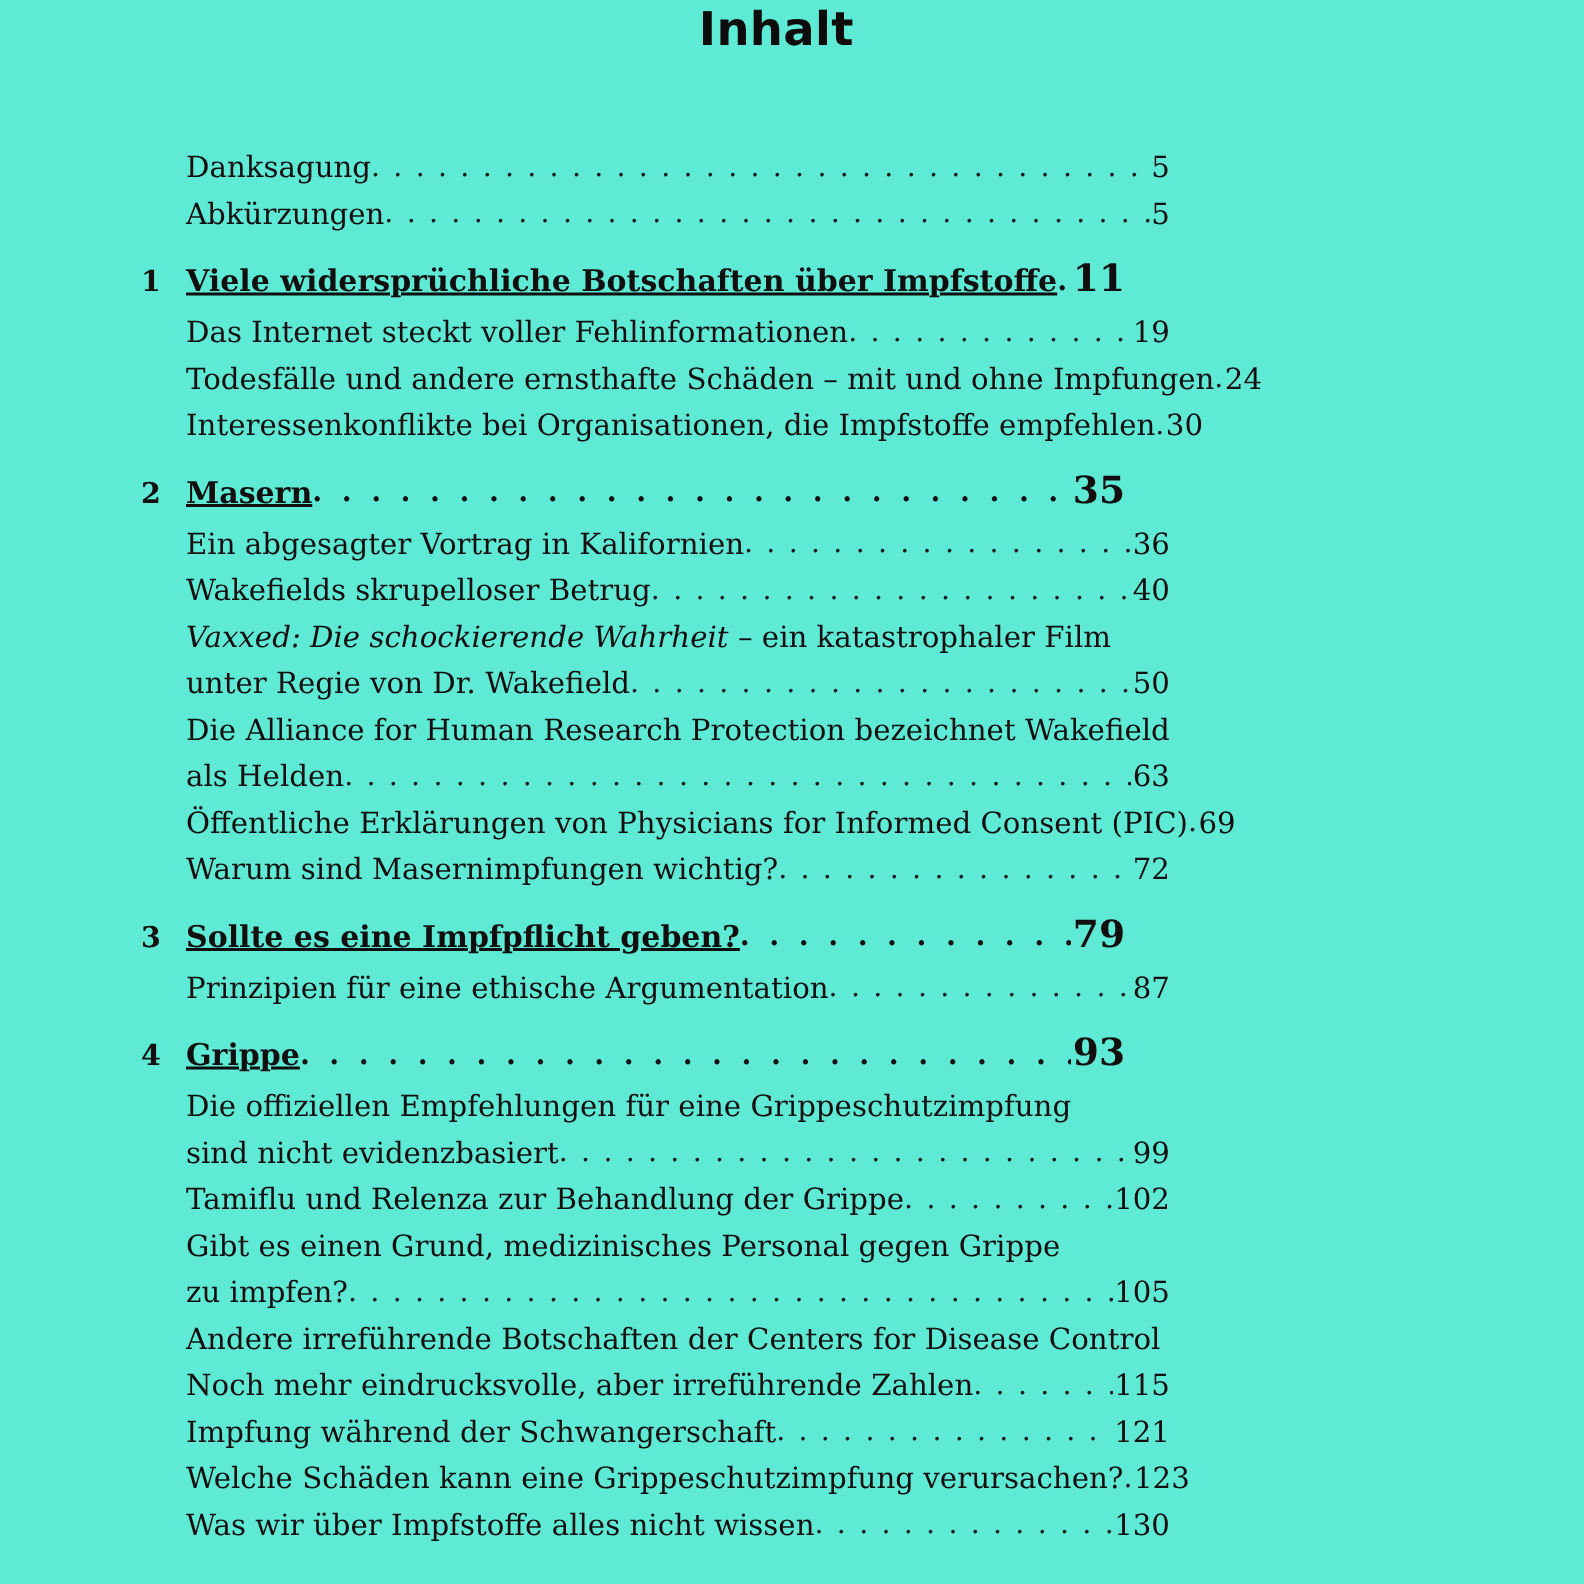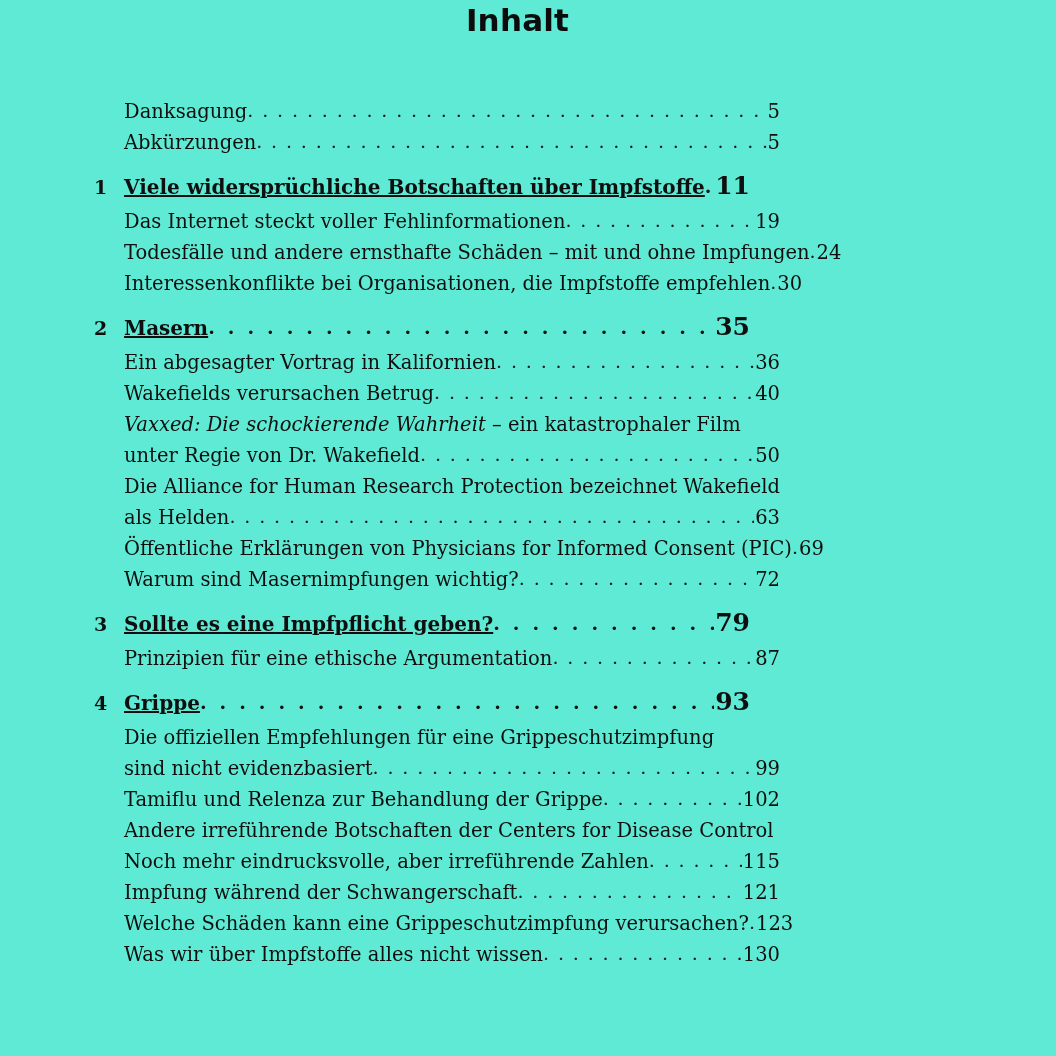--- a/index.html
+++ b/index.html
@@ -204,21 +204,21 @@
       </div>
       <div class="entry sub">
         <div class="line">
           <span class="label">Ein abgesagter Vortrag in Kalifornien</span>
           <span class="leader"></span>
           <span class="pnum">36</span>
         </div>
       </div>
       <div class="entry sub">
         <div class="line">
-          <span class="label">Wakefields verursachen Betrug</span>
+          <span class="label">Wakefields skrupelloser Betrug</span>
           <span class="leader"></span>
           <span class="pnum">40</span>
         </div>
       </div>
       <div class="entry sub">
         <div class="contline"><span class="ital">Vaxxed: Die schockierende Wahrheit</span> – ein katastrophaler Film</div>
         <div class="line">
           <span class="label">unter Regie von Dr. Wakefield</span>
           <span class="leader"></span>
           <span class="pnum">50</span>
@@ -278,20 +278,28 @@
         </div>
       </div>
       <div class="entry sub">
         <div class="line">
           <span class="label">Tamiflu und Relenza zur Behandlung der Grippe</span>
           <span class="leader"></span>
           <span class="pnum">102</span>
         </div>
       </div>
       <div class="entry sub">
+        <div class="contline">Gibt es einen Grund, medizinisches Personal gegen Grippe</div>
+        <div class="line">
+          <span class="label">zu impfen?</span>
+          <span class="leader"></span>
+          <span class="pnum">105</span>
+        </div>
+      </div>
+      <div class="entry sub">
         <div class="contline">Andere irreführende Botschaften der Centers for Disease Control</div>
       </div>
       <div class="entry sub">
         <div class="line">
           <span class="label">Noch mehr eindrucksvolle, aber irreführende Zahlen</span>
           <span class="leader"></span>
           <span class="pnum">115</span>
         </div>
       </div>
       <div class="entry sub">

